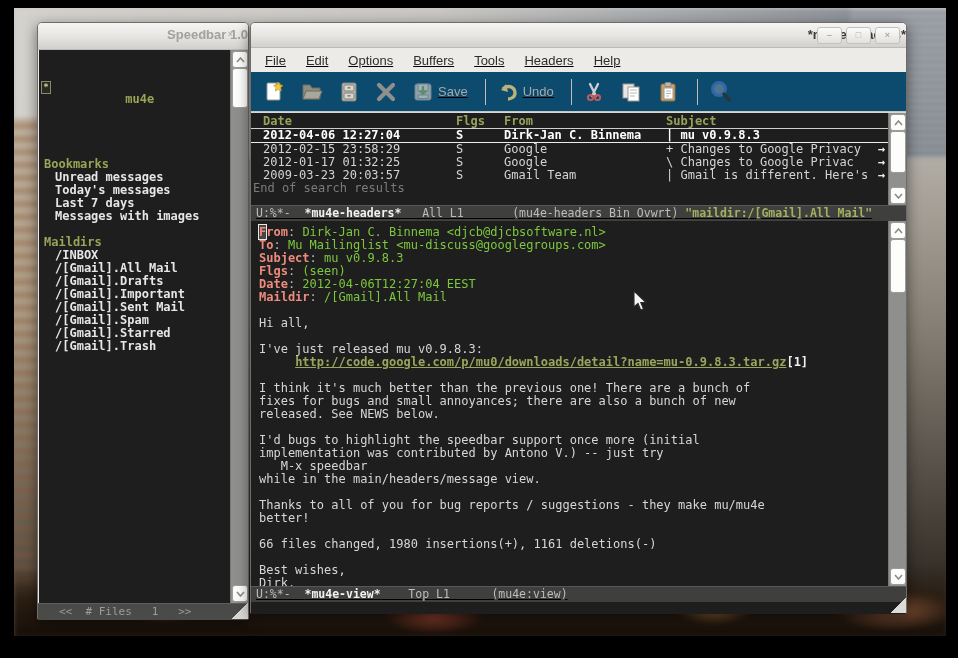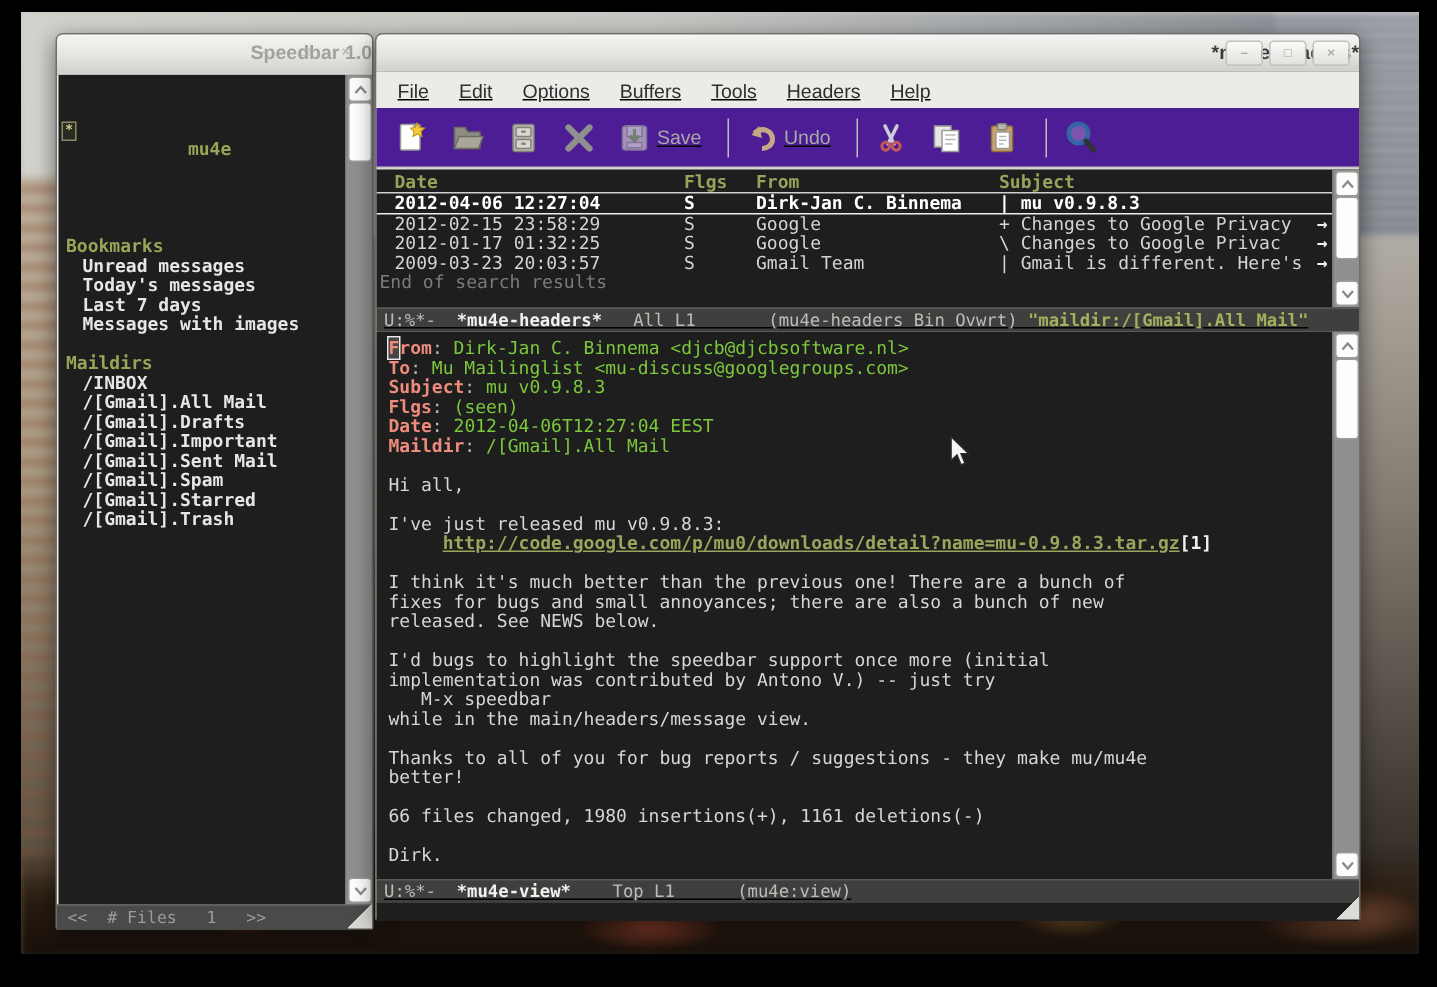--- a/index.html
+++ b/index.html
@@ -56,38 +56,38 @@
               font-family:"DejaVu Sans Mono",monospace;font-size:12px;font-weight:bold;
               line-height:13px;padding-top:4px;overflow:hidden;white-space:pre;}
   .sb-root{color:#9aa356;padding-left:14px;position:relative;height:13px;}
   .sb-star{position:absolute;left:2px;top:1px;width:8px;height:11px;border:1px solid #8a8a6a;
            background:#2a2a22;color:#cdd08a;font-size:9px;line-height:10px;text-align:center;}
   .sb-gap{height:13px;}
   .sb-header{color:#9aa356;padding-left:5px;height:13px;}
   .sb-item{color:#e6e6e6;padding-left:16px;height:13px;}
   .sb-modeline{position:relative;height:16px;background:#4a4a48;border-top:1px solid #5d5d5b;
                color:#9c9c9a;font-family:"DejaVu Sans Mono",monospace;font-size:11px;
-               line-height:15px;padding-left:7px;white-space:pre;overflow:hidden;}
+               line-height:15px;padding-left:21px;white-space:pre;overflow:hidden;}
   .sb-grip{position:absolute;right:0;bottom:0;width:16px;height:16px;
            background:linear-gradient(135deg,rgba(0,0,0,0) 48%,#d9d8d4 49%);}
   
   .sbar{position:absolute;top:0;right:0;bottom:0;width:17px;background:#8f8f8d;
         border-left:1px solid #787876;}
   .sbar .btn{position:absolute;left:1px;width:14px;height:15px;background:#fcfcfb;
              border:1px solid #9b9b99;border-radius:3px;display:flex;align-items:center;justify-content:center;}
   .sbar .btn svg{display:block;}
   .sbar .up{top:1px;}
   .sbar .down{bottom:1px;}
   .sbar .thumb{position:absolute;left:1px;width:14px;background:#fdfdfc;
                border:1px solid #9b9b99;border-radius:3px;}
   
   .mainwin{left:250px;top:22px;width:655px;height:590px;text-decoration:underline;}
   .menubar{height:24px;background:#ecebe8;display:flex;align-items:center;padding-left:4px;}
   .menu-item{font-size:13px;color:#2e2e2e;padding:2px 10px;}
-  .toolbar{height:39px;background:#4c1d95;border-bottom:1px solid #c6c4c0;
+  .toolbar{height:39px;background:#0c4a6e;border-bottom:1px solid #c6c4c0;
            display:flex;align-items:center;padding-left:12px;}
   .tb{display:flex;align-items:center;margin-right:13px;}
   .tb svg{display:block;}
   .tb-label{font-size:13px;color:#a9a8a4;margin-left:3px;}
   .tb-sep{width:1px;height:26px;background:#bfbdb9;margin:0 10px 0 4px;}
   
   .pane{position:relative;background:#1e1e1e;overflow:hidden;
         font-family:"DejaVu Sans Mono",monospace;font-size:12px;line-height:13px;}
   .headers-pane{height:92px;border-top:1px solid #d8d7d3;}
   .htext{position:absolute;left:0;top:2px;right:18px;}
@@ -326,20 +326,21 @@
             <div class="vline">I'd bugs to highlight the speedbar support once more (initial</div>
             <div class="vline">implementation was contributed by Antono V.) -- just try</div>
             <div class="vline">   M-x speedbar</div>
             <div class="vline">while in the main/headers/message view.</div>
             <div class="vline"> </div>
             <div class="vline">Thanks to all of you for bug reports / suggestions - they make mu/mu4e</div>
             <div class="vline">better!</div>
             <div class="vline"> </div>
             <div class="vline">66 files changed, 1980 insertions(+), 1161 deletions(-)</div>
             <div class="vline"> </div>
+            <div class="vline">Best wishes,</div>
             <div class="vline">Dirk.</div>
           </div>
       </div>
       <div class="sbar">
         <div class="btn up">
             <svg width="9" height="6">
               <path d="M1 5 L4.5 1 L8 5" fill="none" stroke="#8b8b89" stroke-width="1.6"></path>
             </svg>
           </div>
         <div class="thumb" style="top:18px;height:52px;"></div>

